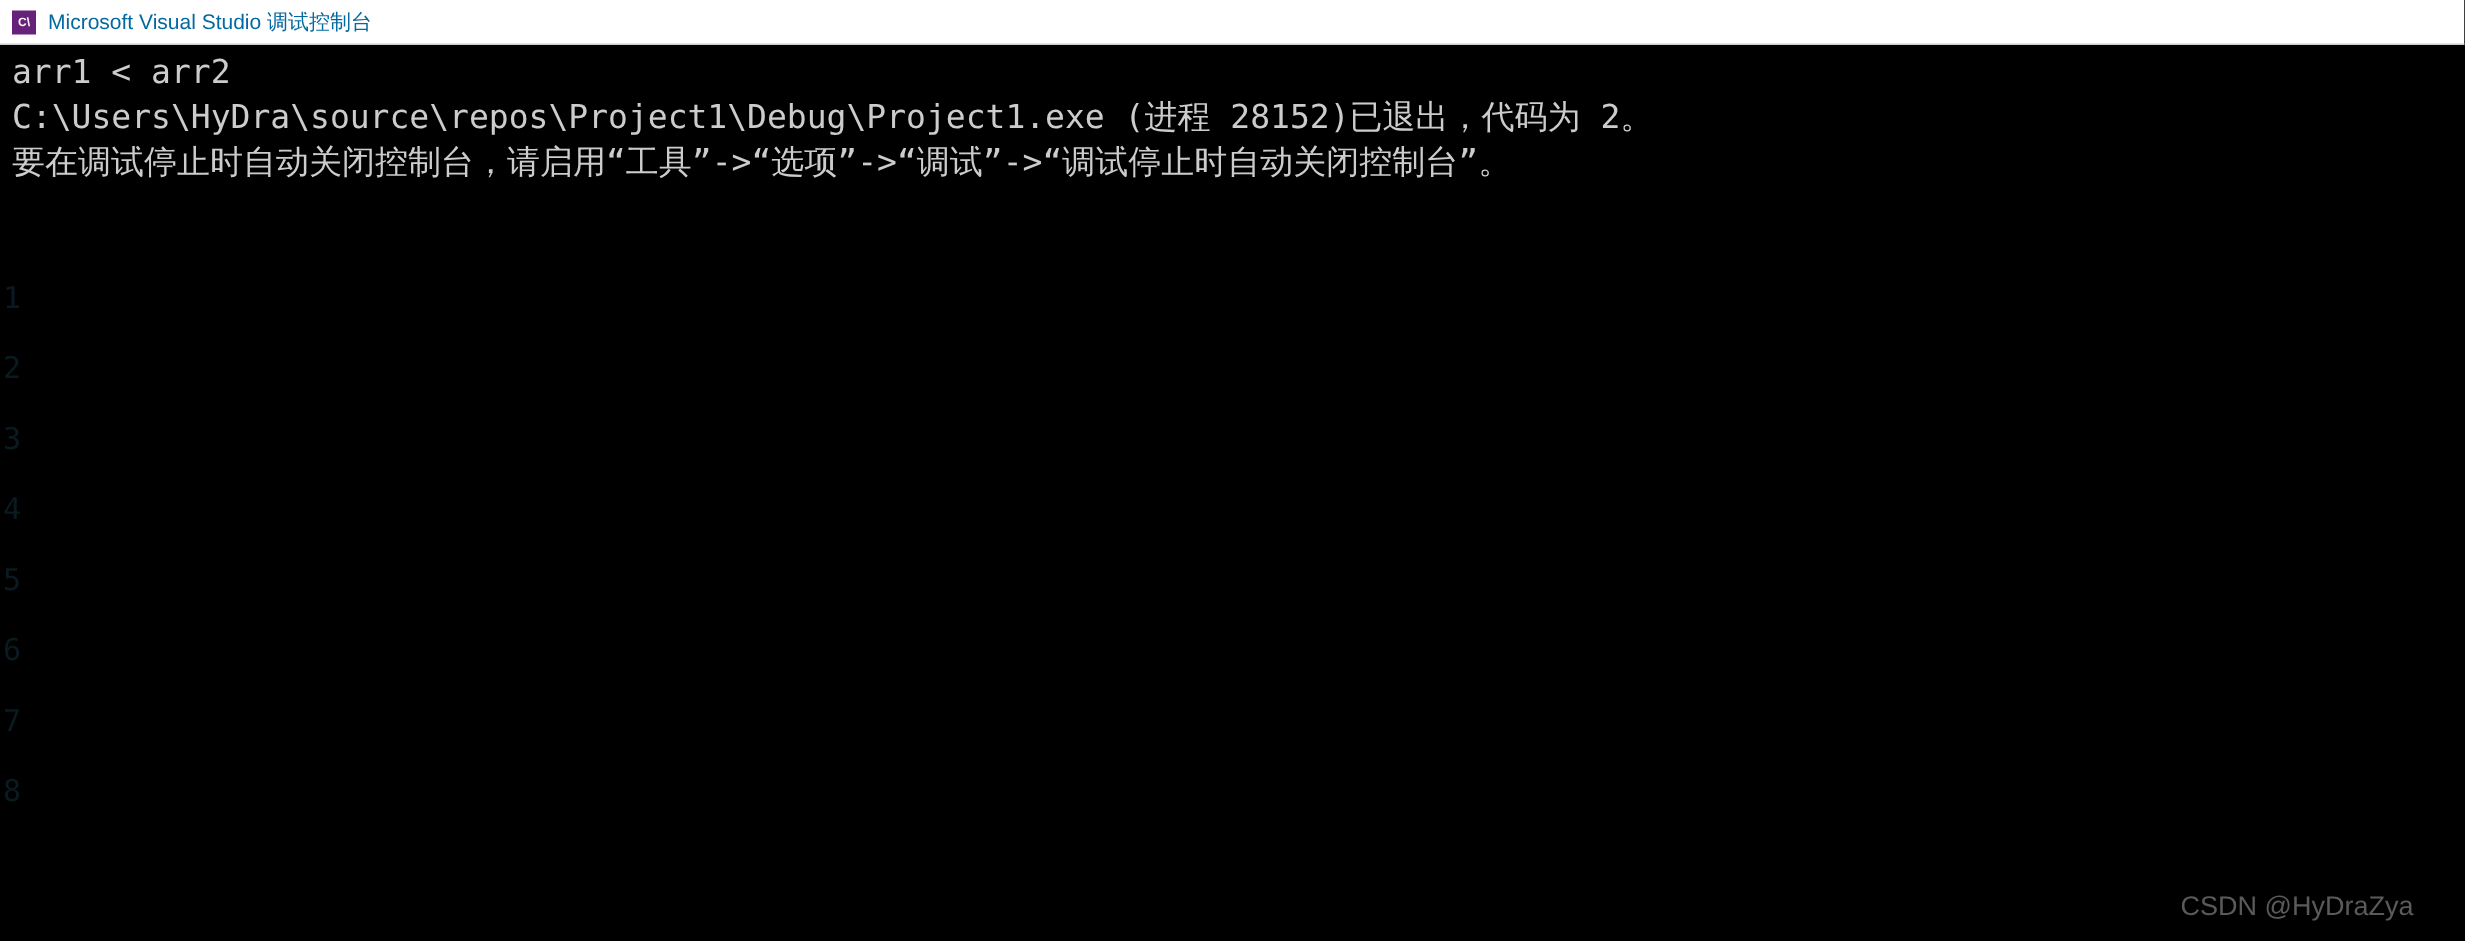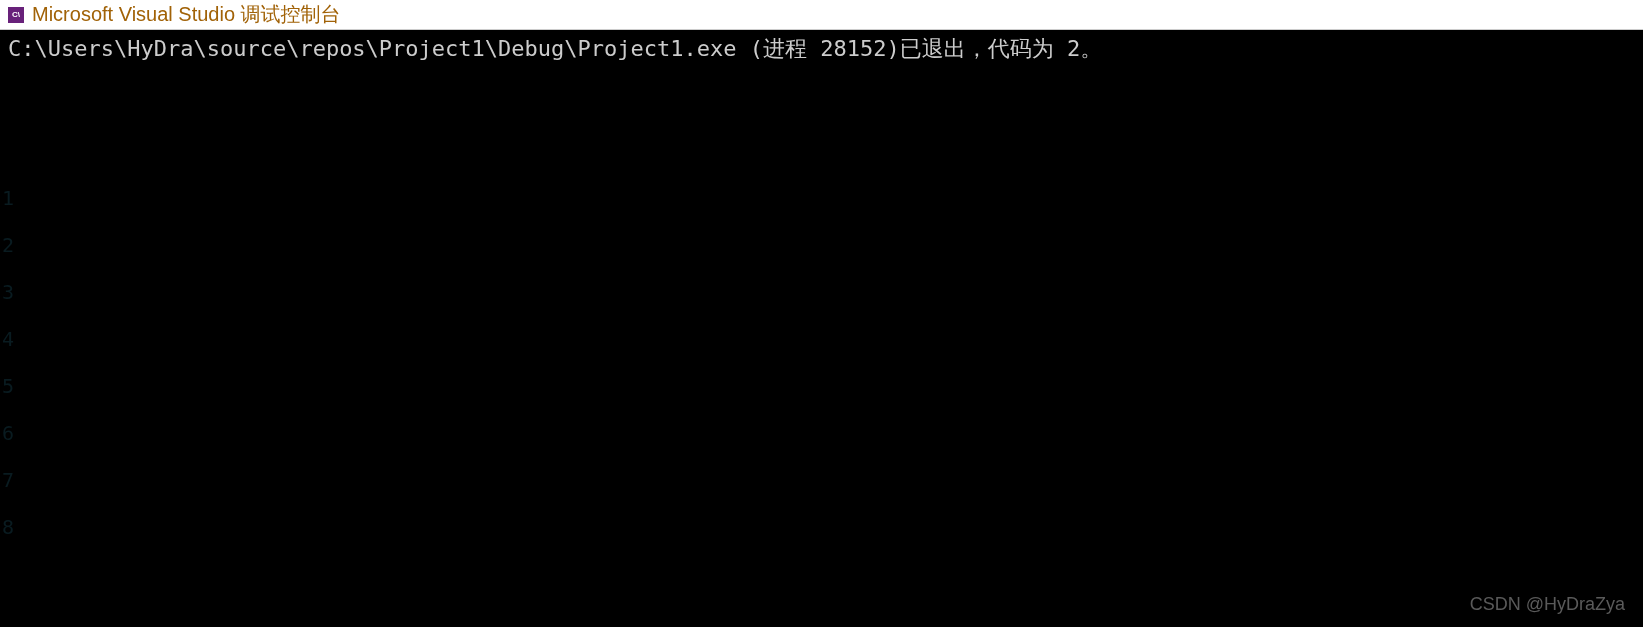--- a/index.html
+++ b/index.html
@@ -32,22 +32,22 @@
       justify-content: center;
       margin-right: 8px;
     }
     .app-icon-inner {
       color: #ffffff;
       font-size: 8px;
       font-weight: bold;
       font-family: Arial, sans-serif;
     }
     .title-text {
-      color: #a16207;
-      font-size: 20px;
+      color: #0369a1;
+      font-size: 14px;
       font-family: "Microsoft YaHei", "Segoe UI", sans-serif;
     }
     .console-area {
       background: #000000;
       padding: 4px 0 0 0;
       height: calc(100% - 30px);
       position: relative;
     }
     .console-line {
       color: #cccccc;
@@ -68,39 +68,41 @@
       color: #1a4d5c;
       font-family: Consolas, monospace;
       font-size: 20px;
       line-height: 47px;
       padding-left: 2px;
       opacity: 0.35;
     }
     .watermark {
       position: absolute;
       bottom: 12px;
-      right: 18px;
+      right: 34px;
       color: #808080;
       font-size: 18px;
       font-family: "Microsoft YaHei", Arial, sans-serif;
       opacity: 0.7;
     }
   </style>
 </head>
 <body>
 
 <div class="title-bar">
   <div class="app-icon">
     <span class="app-icon-inner">C\</span>
   </div>
   <span class="title-text">Microsoft Visual Studio 调试控制台</span>
 </div>
 
 <div class="console-area">
+  <div class="console-line">arr1 &lt; arr2</div>
   <div class="console-line">C:\Users\HyDra\source\repos\Project1\Debug\Project1.exe (进程 28152)已退出，代码为 2。</div>
+  <div class="console-line">要在调试停止时自动关闭控制台，请启用“工具”-&gt;“选项”-&gt;“调试”-&gt;“调试停止时自动关闭控制台”。</div>
 
   <div class="line-numbers">
     <span class="line-num">1</span>
     <span class="line-num">2</span>
     <span class="line-num">3</span>
     <span class="line-num">4</span>
     <span class="line-num">5</span>
     <span class="line-num">6</span>
     <span class="line-num">7</span>
     <span class="line-num">8</span>

